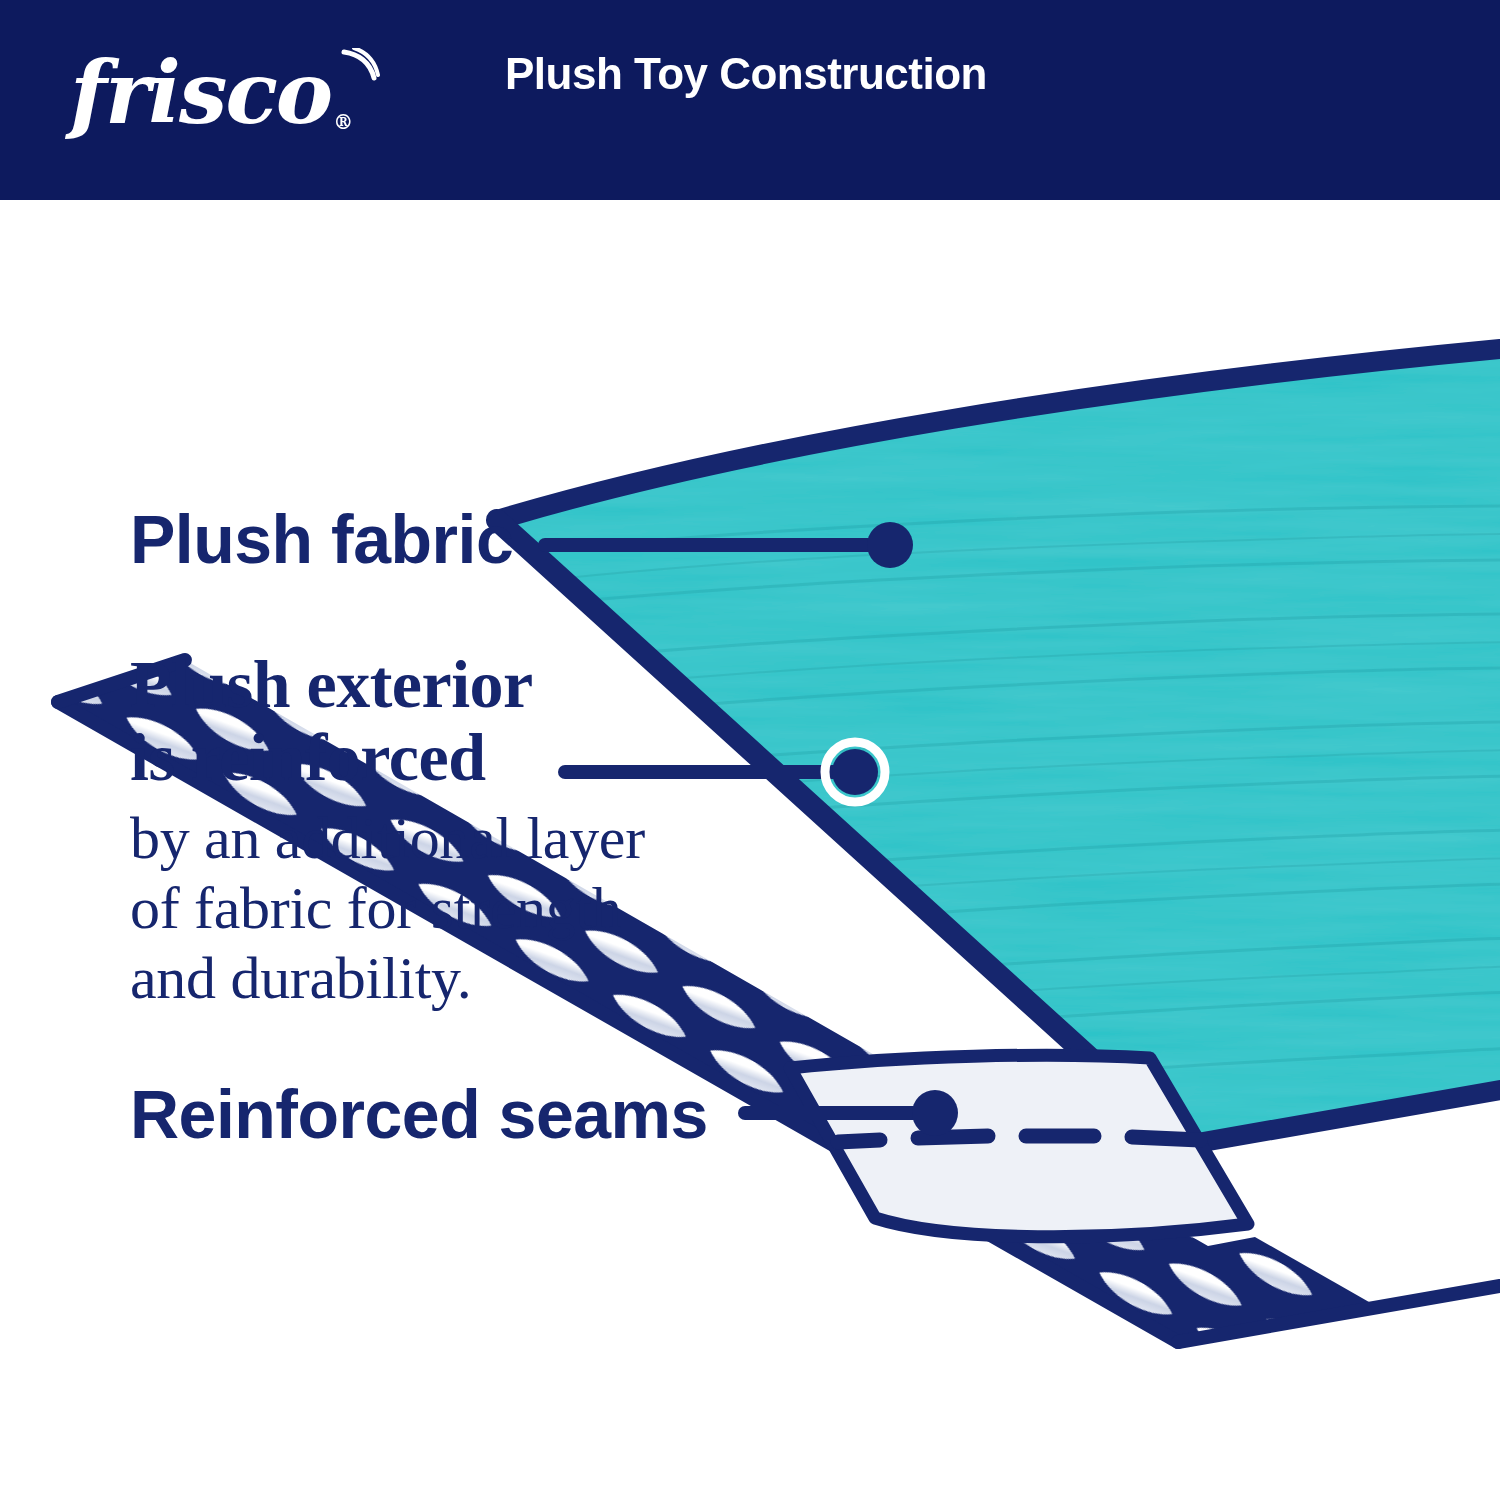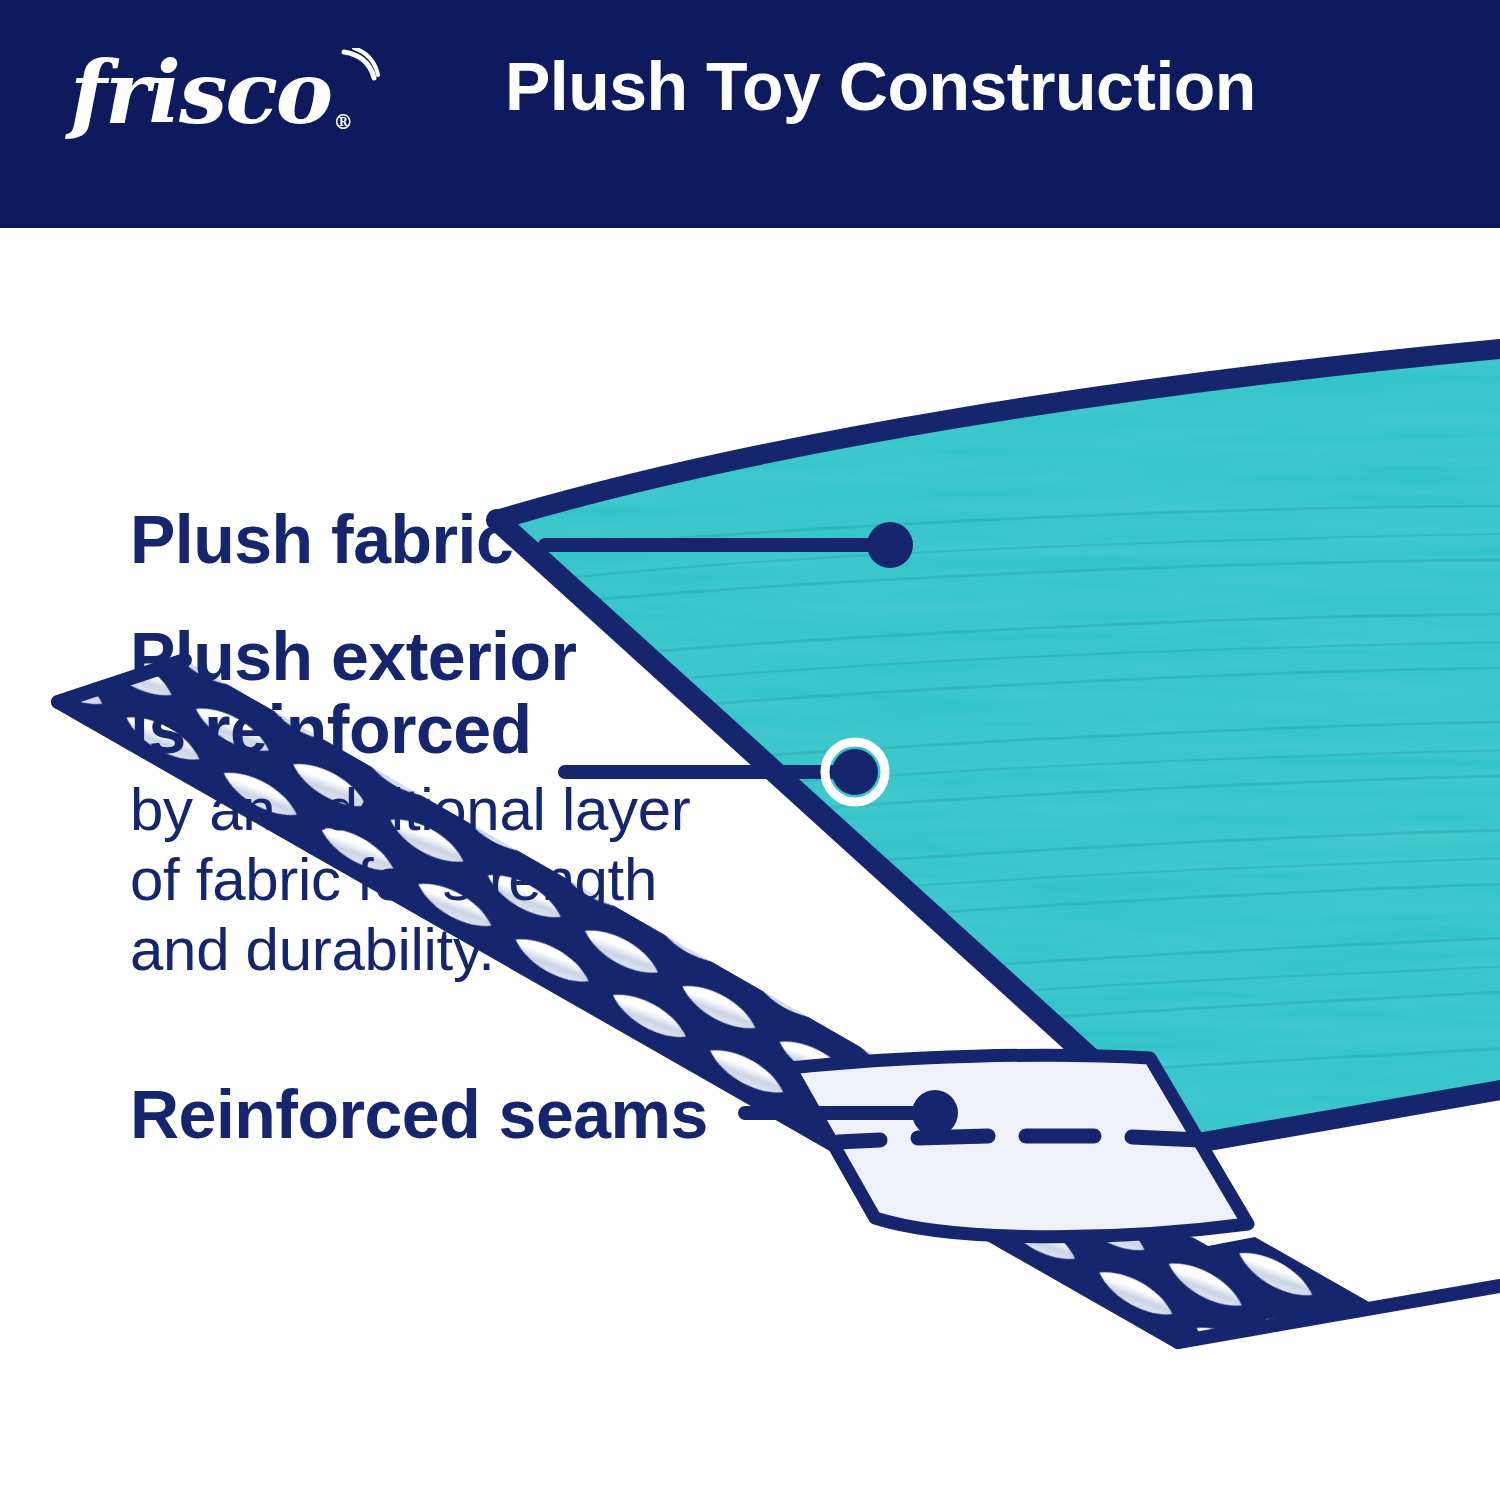--- a/index.html
+++ b/index.html
@@ -7,21 +7,21 @@
     position:relative;
     width:1500px;height:1500px;
     background:#ffffff;
     overflow:hidden;
     font-family:"Liberation Sans", sans-serif;
     -webkit-font-smoothing:antialiased;
   }
 
   
   #header{
-    position:absolute;left:0;top:0;width:1500px;height:228px;
+    position:absolute;left:0;top:0;width:1500px;height:200px;
     background:#0d1a5e;
     display:flex;align-items:center;
   }
   #logo{
     position:absolute;left:70px;top:50px;
     font-family:"DejaVu Serif", serif;
     font-style:italic;
     font-weight:700;
     font-size:86px;
     letter-spacing:-2px;
@@ -37,21 +37,21 @@
   }
   #logo-swoosh{
     position:absolute;
     left:340px;top:48px;
     width:40px;height:46px;
     pointer-events:none;
   }
   #header-title{
     position:absolute;
     left:505px;top:52px;
-    font-size:68px;
+    font-size:44px;
     font-weight:700;
     color:#ffffff;
     letter-spacing:-0.5px;
     white-space:nowrap;
     line-height:1.0;
   }
 
   
   #art{
     position:absolute;left:0;top:200px;
@@ -71,21 +71,21 @@
   .callout .body{
     font-size:60px;
     font-weight:400;
     line-height:1.17;
     letter-spacing:-0.3px;
     white-space:pre-line;
     margin-top:8px;
   }
 
   #callout-1{left:130px;top:503px;}
-  #callout-2{left:130px;top:620px;}
+  #callout-2{left:130px;top:648px;font-family:Liberation Serif, serif;}
   #callout-3{left:130px;top:1078px;}
 </style>
 </head>
 <body>
 
 <div id="page">
 
   <div id="header">
     <div id="logo"><span>frisco</span><span class="reg">®</span></div>
     <svg id="logo-swoosh" viewBox="0 0 40 46">

